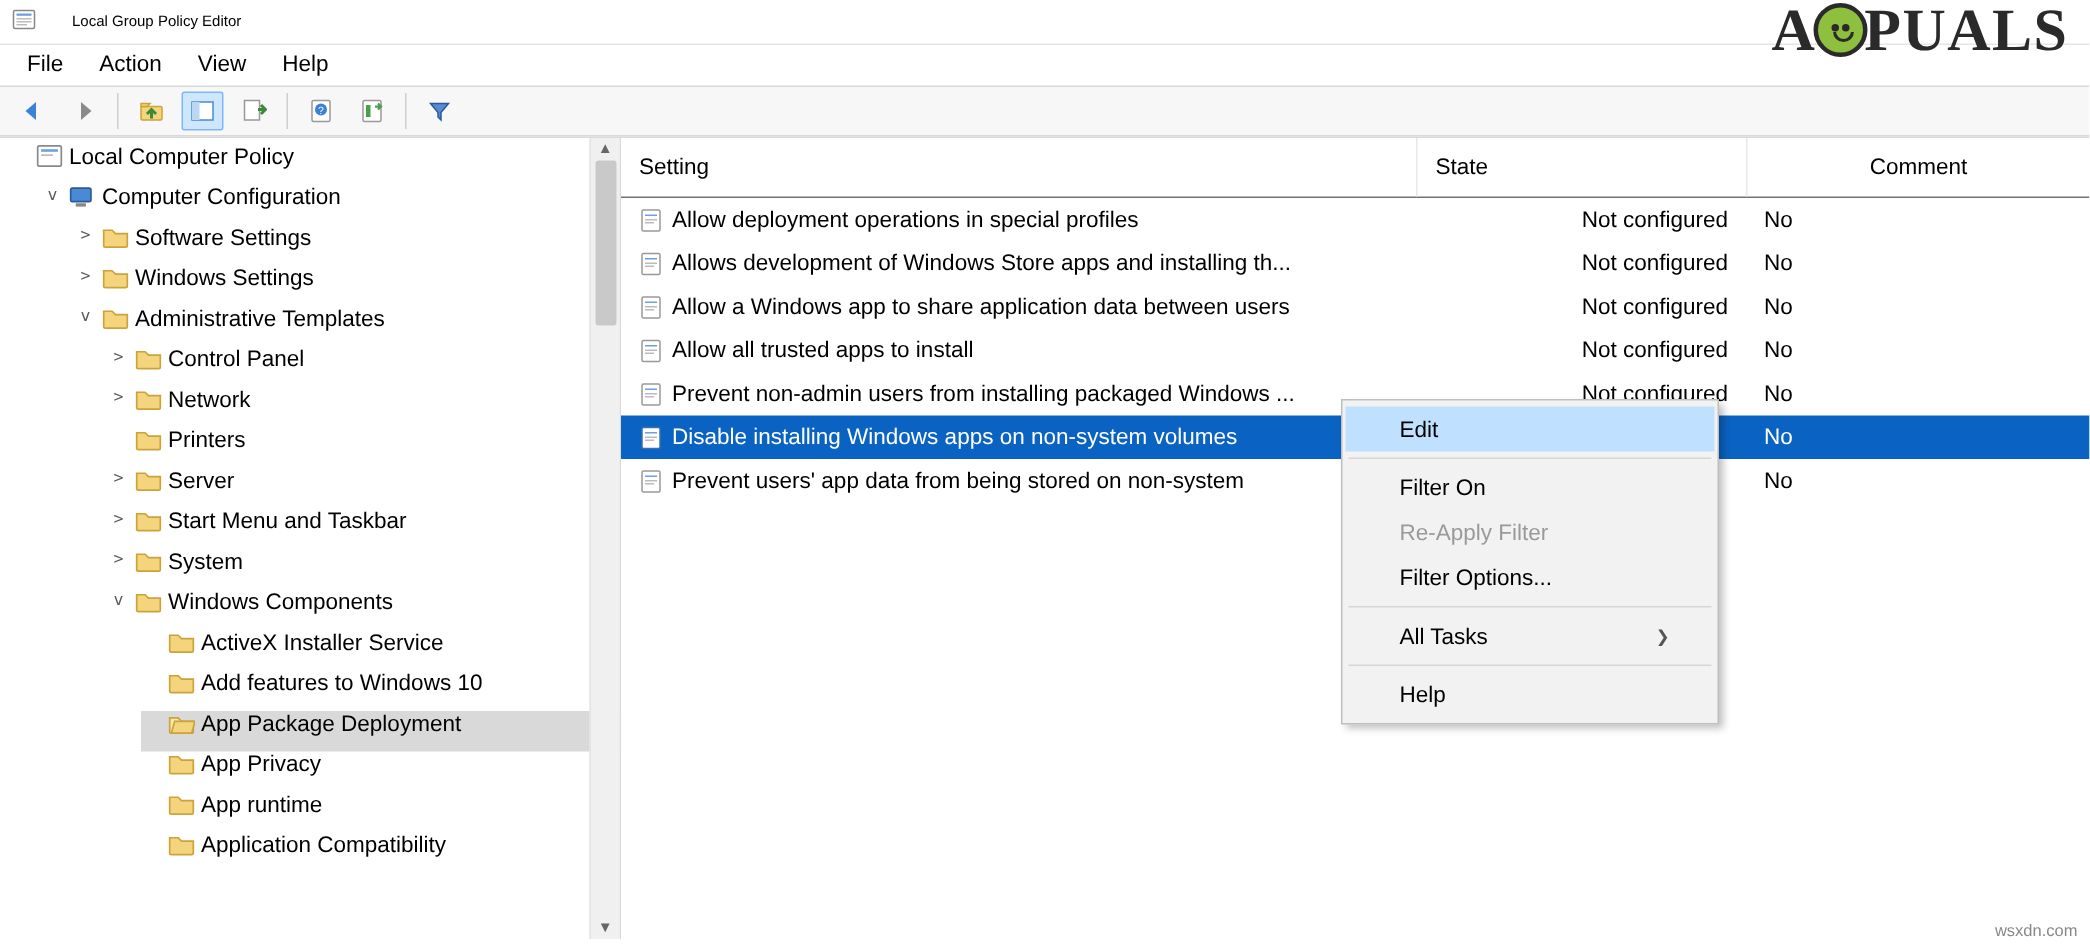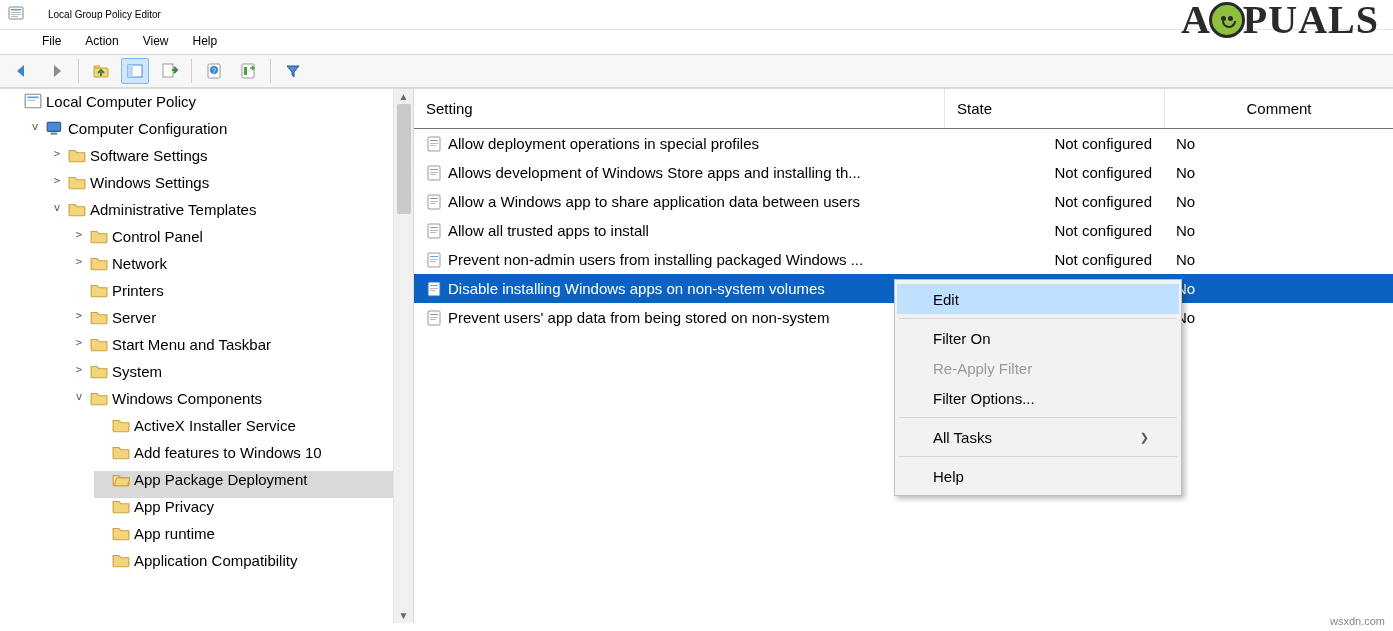--- a/index.html
+++ b/index.html
@@ -21,22 +21,21 @@
     padding: 0 8px;
     background: #fff;
     border-bottom: 1px solid #e5e5e5;
   }
   .titlebar .app-icon svg { width:16px; height:16px; }
   .titlebar .title { margin-left: 24px; font-size: 10px; }
   .menubar {
     display: flex;
     gap: 24px;
     padding: 4px 16px 6px 18px;
-    font-size: 12px;
-    margin-left: 24px;
+    font-size: 15px;
   }
   .menubar span { cursor: default; }
   .toolbar {
     display: flex;
     align-items: center;
     gap: 6px;
     padding: 3px 8px;
     border-top: 1px solid #d9d9d9;
     border-bottom: 1px solid #d9d9d9;
     background: #f7f7f7;
@@ -92,22 +91,22 @@
   .rows { }
   .row { display:flex; height:29px; align-items:center; }
   .row.sel { background:#0a63c2; color:#fff; }
   .cell { padding:0 12px; overflow:hidden; text-overflow:ellipsis; white-space:nowrap;text-align:right; }
   .cell.setting { flex:0 0 530px; display:flex; align-items:center; gap:6px;}
   .cell.state   { flex:0 0 220px; }
   .cell.comment { flex:1; text-align:left; }
   .pico { width:16px; height:16px; flex:0 0 16px; }
   
   .ctx {
-    position:absolute; left:480px; top:190px;
-    width:288px; background:#f2f2f2;
+    position:absolute; left:480px; top:174px;
+    width:252px; background:#f2f2f2;
     border:1px solid #bfbfbf; box-shadow:3px 3px 5px rgba(0,0,0,.25);
     padding:4px 2px; font-size:15px;
   }
   .ctx .mi { display:flex; align-items:center; justify-content:space-between; height:30px; padding:0 30px 0 36px; }
   .ctx .mi.hover { background:#bfe0ff; }
   .ctx .mi.dis { color:#9a9a9a; }
   .ctx .sep { height:1px; background:#d6d6d6; margin:4px 2px; }
   .ctx .arrowr { font-size:11px; color:#555;}
   
   .watermark {

